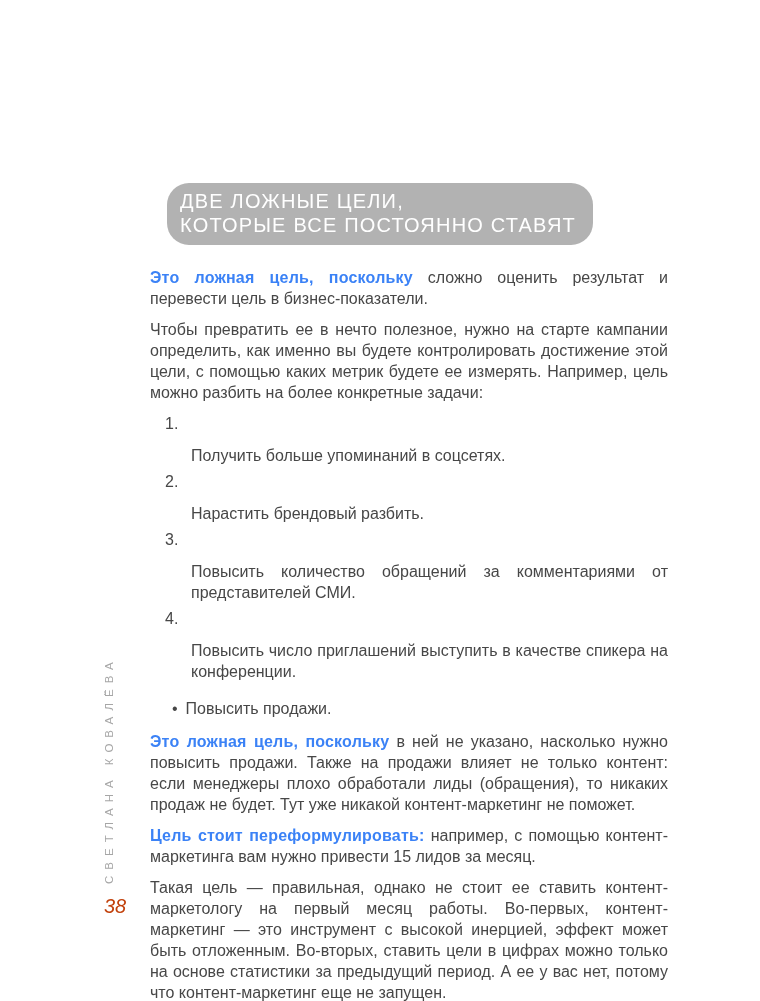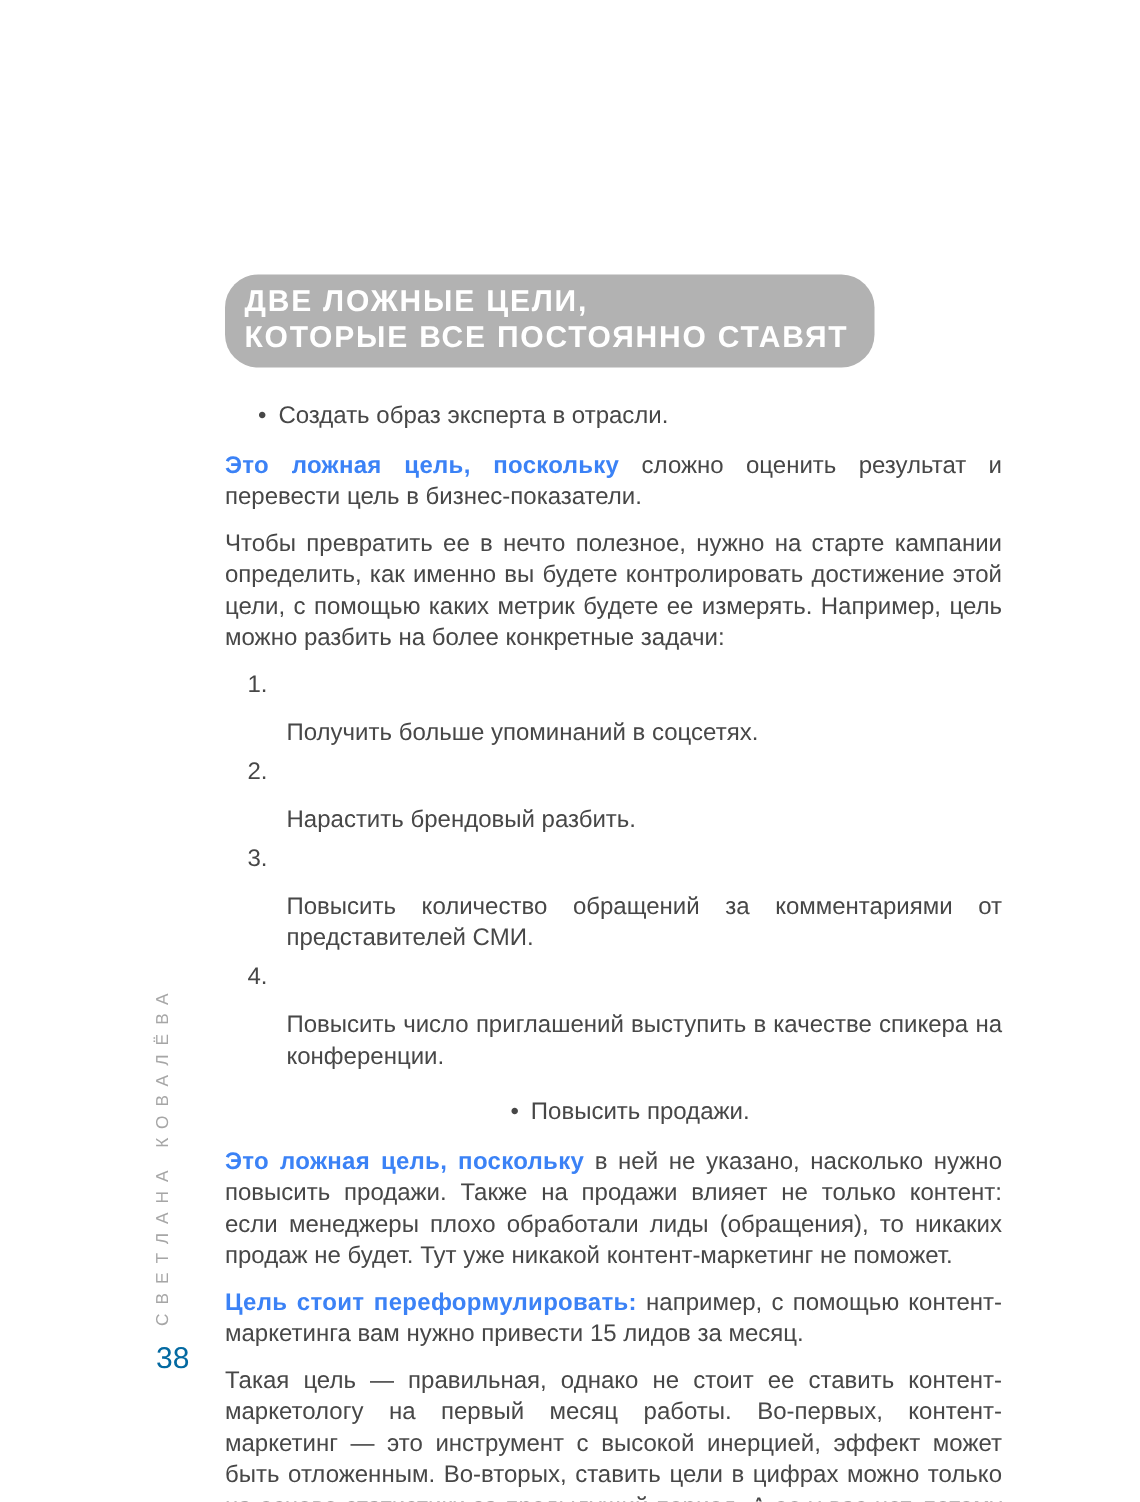--- a/index.html
+++ b/index.html
@@ -21,24 +21,24 @@
     width: 518px;
   }
   .title-box {
     background: #b2b2b2;
     color: #ffffff;
     border-radius: 22px;
     padding: 6px 17px 8px 13px;
     width: fit-content;
     max-width: 470px;
     font-size: 20px;
-    font-weight: bold;
+    font-weight: normal;
     letter-spacing: 1.2px;
     line-height: 24px;
-    margin: 0 0 22px 0;
+    margin: 0 0 22px 17px;
     text-transform: uppercase;
   }
   p.para {
     margin: 0 0 10px 0;
     font-size: 16px;
     line-height: 21px;
     color: #474747;
     text-align: justify;
   }
   p.para b {
@@ -47,21 +47,20 @@
   }
   .bullet-line {
     padding-left: 22px;
     font-size: 16px;
     line-height: 21px;
     color: #474747;
     margin: 0 0 12px 0;
   }
   .bullet-line.section-gap {
     margin-top: 16px;
-    text-align: center;
   }
   .bullet-marker {
     display: inline-block;
     margin-right: 8px;
     color: #474747;
   }
   .tasks {
     margin: 0 0 0 0;
     padding: 0;
   }
@@ -93,39 +92,37 @@
     letter-spacing: 6px;
     color: #a6a6a6;
     text-transform: uppercase;
   }
   .page-number {
     position: absolute;
     left: 104px;
     top: 894px;
     font-size: 20px;
     line-height: 24px;
-    color: #0369a1;
+    color: #c2410c;
+    font-style: italic;
   }
 </style>
 </head>
 <body>
 
 <div class="author-vertical">СВЕТЛАНА КОВАЛЁВА</div>
 <div class="page-number">38</div>
 
 <main class="content">
 
   <div class="title-box">
     <div class="title-line">ДВЕ ЛОЖНЫЕ ЦЕЛИ,</div>
     <div class="title-line">КОТОРЫЕ ВСЕ ПОСТОЯННО СТАВЯТ</div>
   </div>
 
-  <div class="bullet-line">
-    <span class="bullet-marker">•</span><span>Создать образ эксперта в отрасли.</span>
-  </div>
 
   <p class="para"><b>Это ложная цель, поскольку</b><span> сложно оценить результат и перевести цель в бизнес-показатели.</span></p>
 
   <p class="para">Чтобы превратить ее в нечто полезное, нужно на старте кампании определить, как именно вы будете контролировать достижение этой цели, с помощью каких метрик будете ее измерять. Например, цель можно разбить на более конкретные задачи:</p>
 
   <div class="tasks">
     <div class="task">
       <span class="num">1.</span>
       <span class="task-text">Получить больше упоминаний в соцсетях.</span>
     </div>

